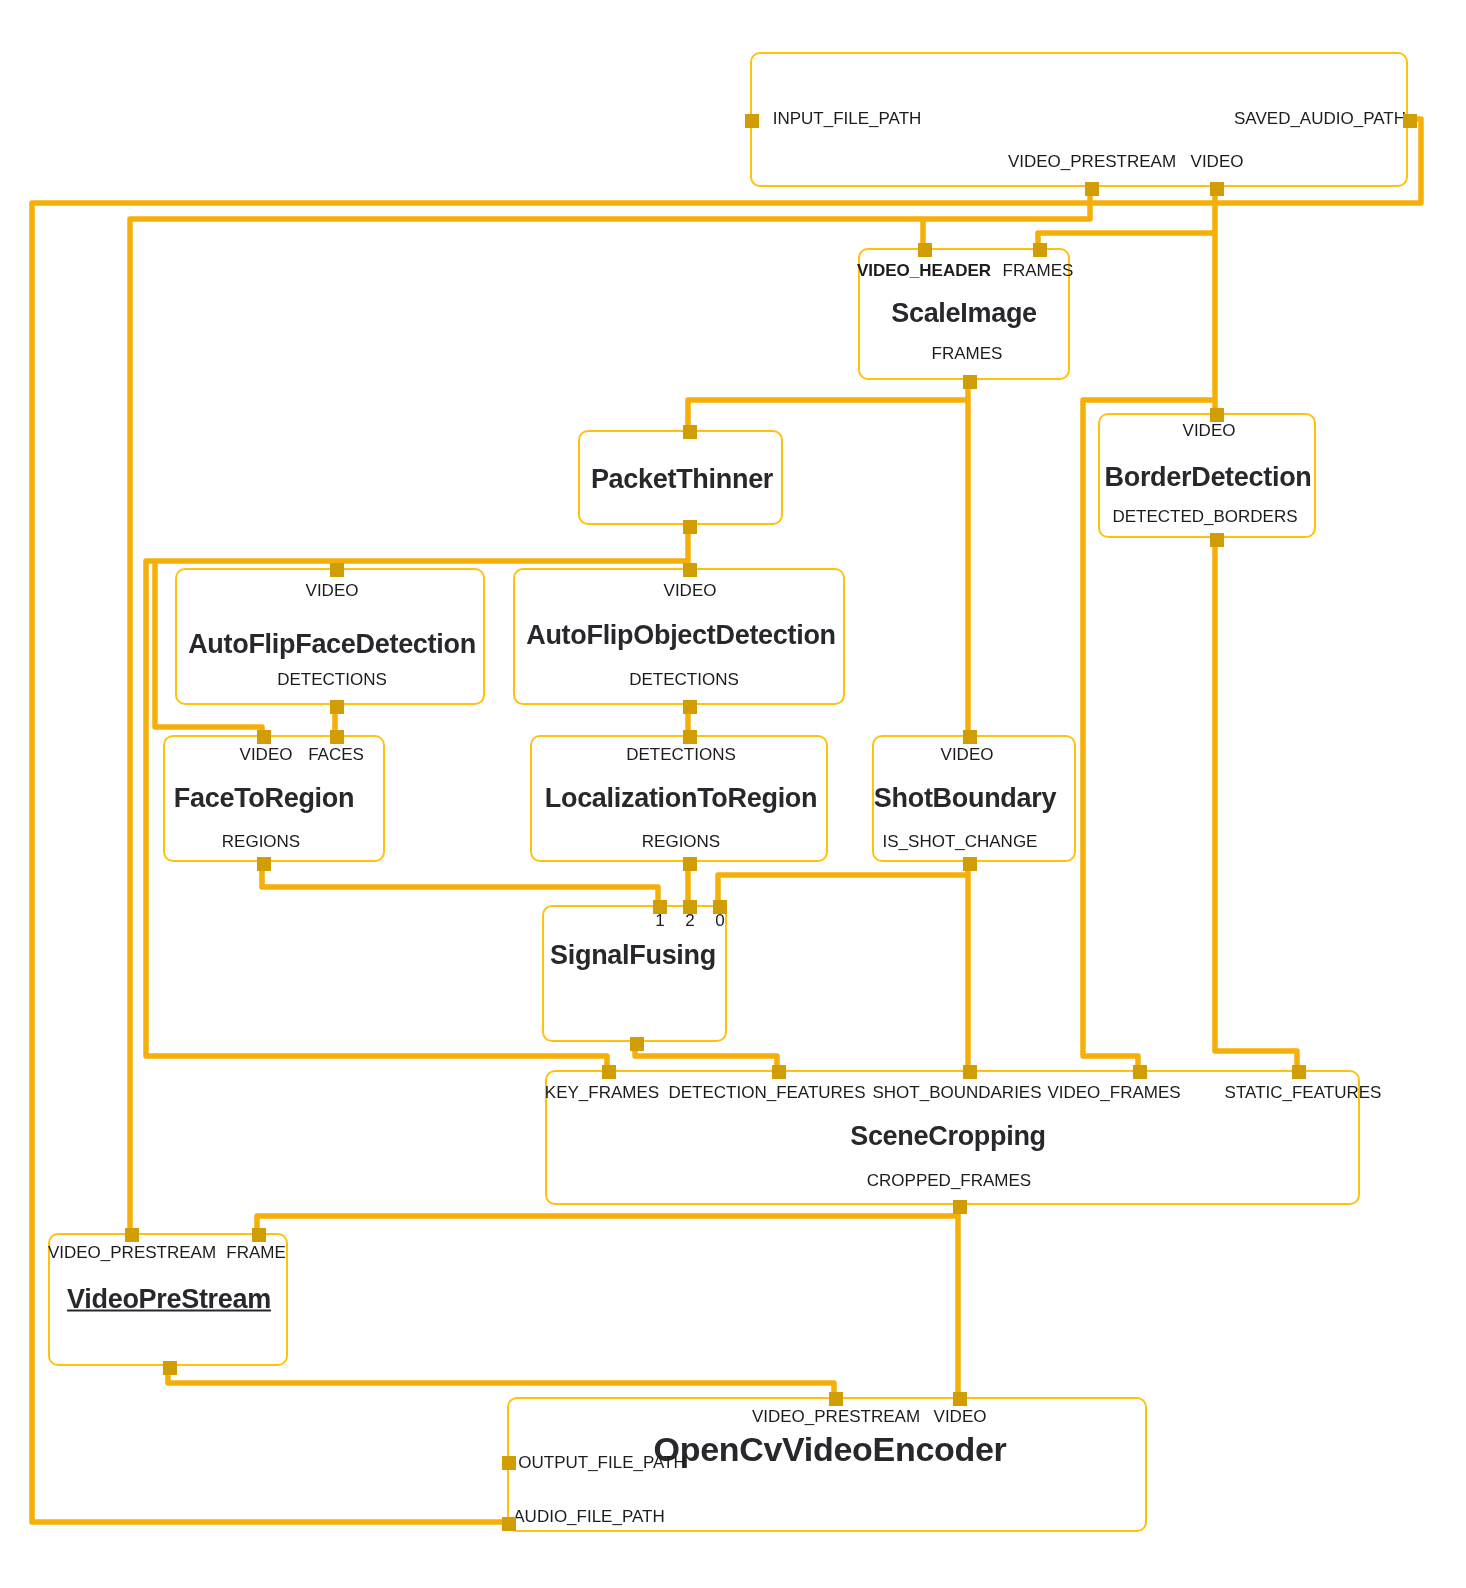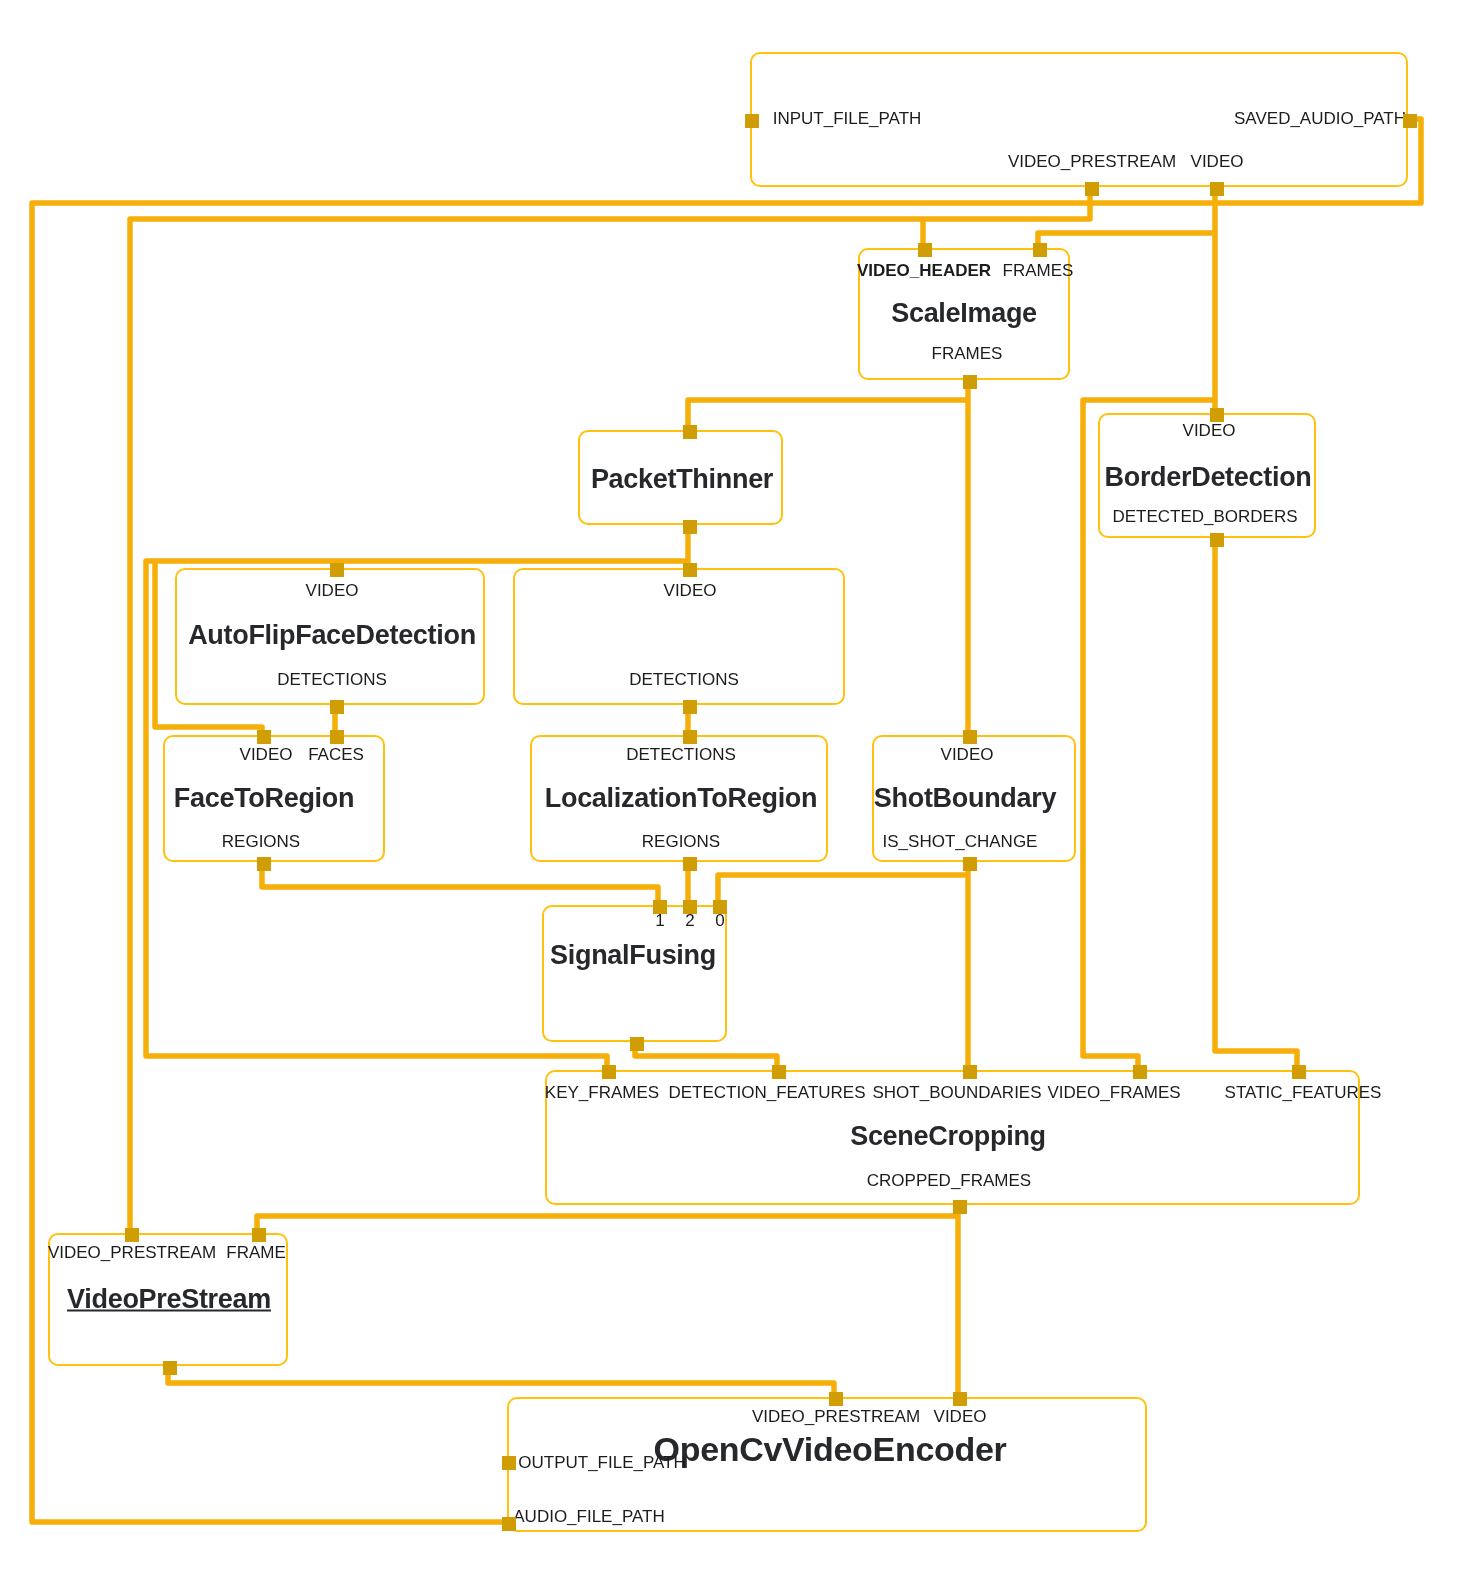--- a/index.html
+++ b/index.html
@@ -71,27 +71,28 @@
         <div class="port" style="left: 110px; top: 95px;"></div>
       </div>
       <div class="node" style="left: 1098px; top: 413px; width: 218px; height: 125px;">
         <div class="node-title" style="left: 108px; top: 62px;">BorderDetection</div>
         <div class="port-label" style="left: 109px; top: 16px;">VIDEO</div>
         <div class="port-label" style="left: 105px; top: 102px;">DETECTED_BORDERS</div>
         <div class="port" style="left: 117px; top: 0px;"></div>
         <div class="port" style="left: 117px; top: 125px;"></div>
       </div>
       <div class="node" style="left: 175px; top: 568px; width: 310px; height: 137px;">
-        <div class="node-title" style="left: 155px; top: 65px; text-align: right;">AutoFlipFaceDetection</div>
+        <div class="node-title" style="left: 155px; top: 74px; text-align: right;">AutoFlipFaceDetection</div>
         <div class="port-label" style="left: 155px; top: 21px;">VIDEO</div>
         <div class="port-label" style="left: 155px; top: 110px;">DETECTIONS</div>
         <div class="port" style="left: 160px; top: 0px;"></div>
         <div class="port" style="left: 160px; top: 137px;"></div>
       </div>
       <div class="node" style="left: 513px; top: 568px; width: 332px; height: 137px;">
+        <div class="node-title" style="left: 166px; top: 65px;">AutoFlipObjectDetection</div>
         <div class="port-label" style="left: 175px; top: 21px;">VIDEO</div>
         <div class="port-label" style="left: 169px; top: 110px;">DETECTIONS</div>
         <div class="port" style="left: 175px; top: 0px;"></div>
         <div class="port" style="left: 175px; top: 137px;"></div>
       </div>
       <div class="node" style="left: 163px; top: 735px; width: 222px; height: 127px;">
         <div class="node-title" style="left: 99px; top: 61px;">FaceToRegion</div>
         <div class="port-label" style="left: 101px; top: 18px;">VIDEO</div>
         <div class="port-label" style="left: 171px; top: 18px;">FACES</div>
         <div class="port-label" style="left: 96px; top: 105px;">REGIONS</div>

